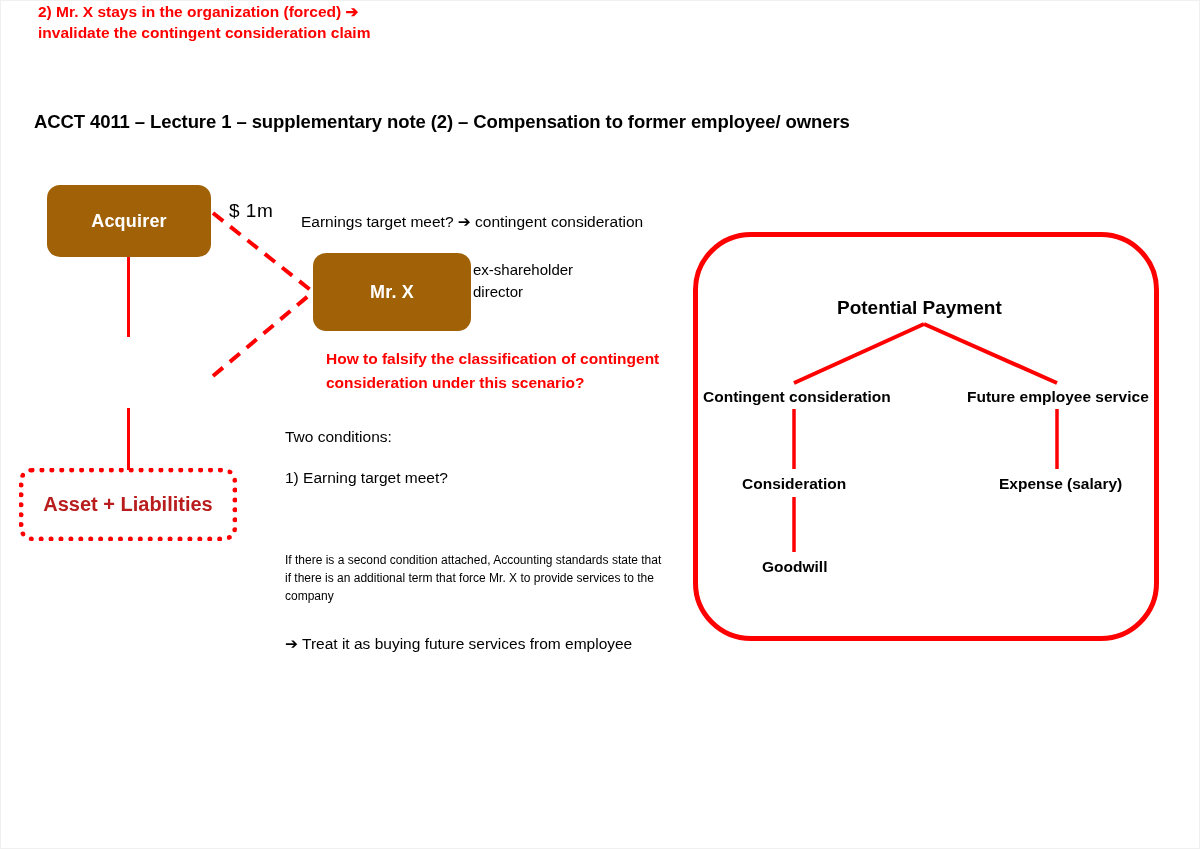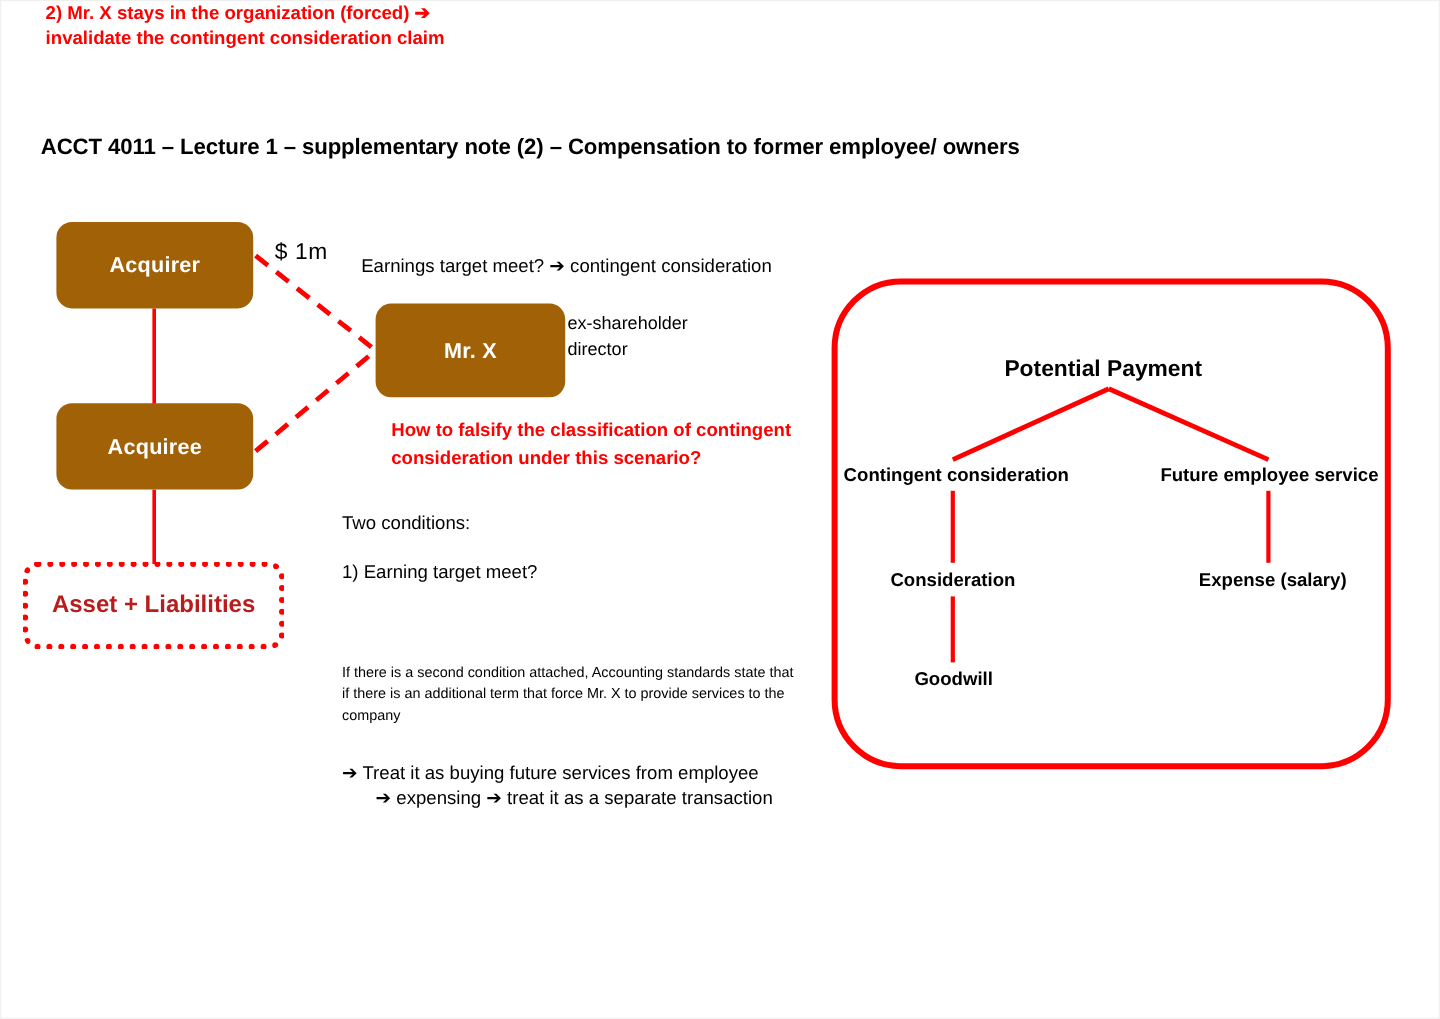--- a/index.html
+++ b/index.html
@@ -215,23 +215,20 @@
 
     <line x1="1056" y1="408" x2="1056" y2="468" stroke="#FF0000" stroke-width="3.5"></line>
   </svg>
 
   <div class="vconn" id="vconn-1"></div>
   <div class="vconn" id="vconn-2"></div>
 
   <div class="redbox" id="box-acquirer">
     <span>Acquirer</span>
   </div>
-  <div class="redbox" id="box-acquiree">
-    <span>Acquiree</span>
-  </div>
   <div class="redbox" id="box-mrx">
     <span>Mr. X</span>
   </div>
 
   <div id="box-assets">
     <span>Asset + Liabilities</span>
   </div>
 
   <div class="lbl" id="lbl-1m">$ 1m</div>
   <div class="lbl" id="lbl-earnings">Earnings target meet? ➔ contingent consideration</div>
@@ -242,21 +239,20 @@
 
   <div class="redtext" id="txt-falsify">How to falsify  the classification of contingent consideration under this scenario?</div>
 
   <div class="lbl" id="txt-twocond">Two conditions:</div>
   <div class="lbl" id="txt-cond1">1) Earning target meet?</div>
   <div id="txt-cond2">2) Mr. X stays in the organization (forced) ➔ invalidate the contingent consideration claim</div>
 
   <div class="lbl" id="txt-para">If there is a second condition attached, Accounting standards state that if there is an additional term that force Mr. X to provide services to the company</div>
 
   <div class="lbl" id="txt-arrow1">➔  Treat it as buying future services from employee</div>
-  <div class="lbl" id="txt-arrow2">➔ expensing ➔ treat it as a separate transaction</div>
 
   <div id="panel"></div>
   <div class="tree-lbl" id="tl-root">Potential Payment</div>
   <div class="tree-lbl" id="tl-left1">Contingent consideration</div>
   <div class="tree-lbl" id="tl-right1">Future employee service</div>
   <div class="tree-lbl" id="tl-left2">Consideration</div>
   <div class="tree-lbl" id="tl-right2">Expense (salary)</div>
   <div class="tree-lbl" id="tl-left3">Goodwill</div>
 
 </div>

